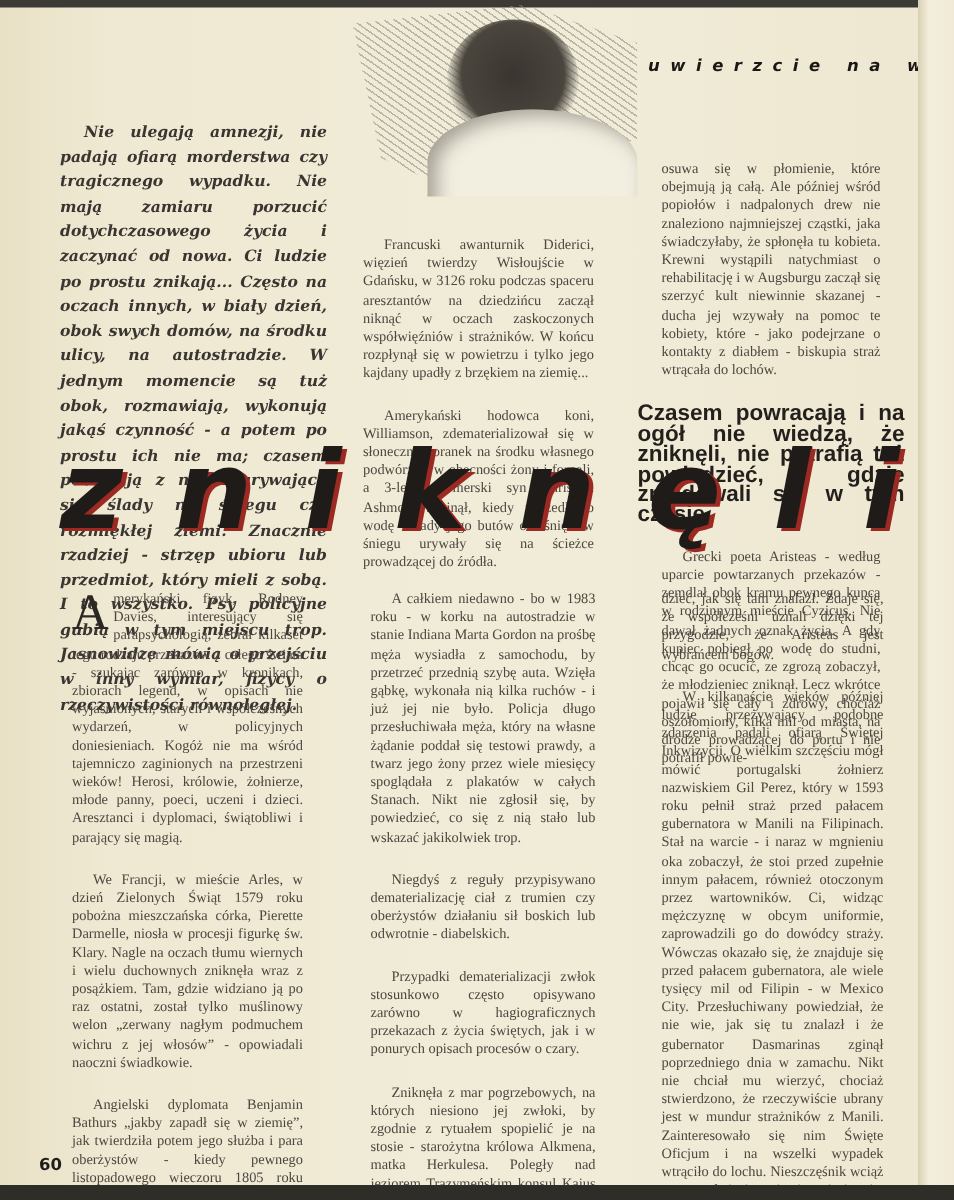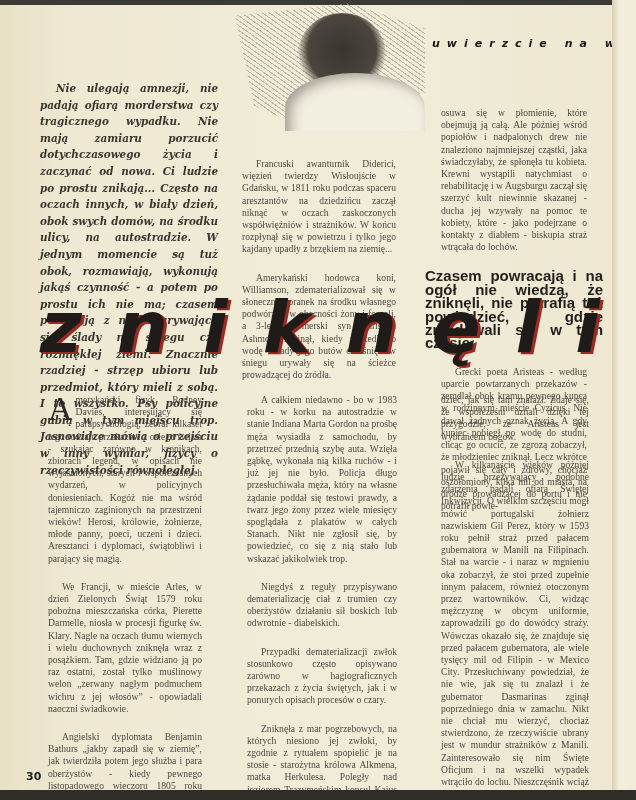--- a/index.html
+++ b/index.html
@@ -92,21 +92,21 @@
     <div class="hatch"></div>
     <div class="head"></div>
     <div class="shoulders"></div>
   </div>
 
   <div class="kicker">uwierzcie na własne</div>
 
   <div class="col intro">Nie ulegają amnezji, nie padają ofiarą morderstwa czy tragicznego wypadku. Nie mają zamiaru porzucić dotychczasowego życia i zaczynać od nowa. Ci ludzie po prostu znikają... Często na oczach innych, w biały dzień, obok swych domów, na środku ulicy, na autostradzie. W jednym momencie są tuż obok, rozmawiają, wykonują jakąś czynność - a potem po prostu ich nie ma; czasem pozostają z nagła urywające się ślady na śniegu czy rozmiękłej ziemi. Znacznie rzadziej - strzęp ubioru lub przedmiot, który mieli z sobą. I to wszystko. Psy policyjne gubią w tym miejscu trop. Jasnowidze mówią o przejściu w inny wymiar, fizycy o rzeczywistości równoległej.</div>
 
   <div class="col body-text c1">
-    <p>Francuski awanturnik Diderici, więzień twierdzy Wisłoujście w Gdańsku, w 1811 roku podczas spaceru aresztantów na dziedzińcu zaczął niknąć w oczach zaskoczonych współwięźniów i strażników. W końcu rozpłynął się w powietrzu i tylko jego kajdany upadły z brzękiem na ziemię...</p>
+    <p>Francuski awanturnik Diderici, więzień twierdzy Wisłoujście w Gdańsku, w 3126 roku podczas spaceru aresztantów na dziedzińcu zaczął niknąć w oczach zaskoczonych współwięźniów i strażników. W końcu rozpłynął się w powietrzu i tylko jego kajdany upadły z brzękiem na ziemię...</p>
     <p>Amerykański hodowca koni, Williamson, zdematerializował się w słoneczny poranek na środku własnego podwórza - w obecności żony i fornali, a 3-letni farmerski syn Christian Ashmore zaginął, kiedy poszedł po wodę - ślady jego butów odciśnięte w śniegu urywały się na ścieżce prowadzącej do źródła.</p>
   </div>
 
   <div class="col body-text c2">
     <p class="noindent">osuwa się w płomienie, które obejmują ją całą. Ale później wśród popiołów i nadpalonych drew nie znaleziono najmniejszej cząstki, jaka świadczyłaby, że spłonęła tu kobieta. Krewni wystąpili natychmiast o rehabilitację i w Augsburgu zaczął się szerzyć kult niewinnie skazanej - ducha jej wzywały na pomoc te kobiety, które - jako podejrzane o kontakty z diabłem - biskupia straż wtrącała do lochów.</p>
     <div class="lead">Czasem powracają i na ogół nie wiedzą, że zniknęli, nie potrafią też powiedzieć, gdzie znajdowali się w tym czasie.</div>
     <p>Grecki poeta Aristeas - według uparcie powtarzanych przekazów - zemdlał obok kramu pewnego kupca w rodzinnym mieście Cyzicus. Nie dawał żadnych oznak życia. A gdy kupiec pobiegł po wodę do studni, chcąc go ocucić, ze zgrozą zobaczył, że młodzieniec zniknął. Lecz wkrótce pojawił się cały i zdrowy, chociaż oszołomiony, kilka mil od miasta, na drodze prowadzącej do portu i nie potrafił powie-</p>
   </div>
 
   <div class="headline">
@@ -133,17 +133,17 @@
     <p>Zniknęła z mar pogrzebowych, na których niesiono jej zwłoki, by zgodnie z rytuałem spopielić je na stosie - starożytna królowa Alkmena, matka Herkulesa. Poległy nad jeziorem Trazymeńskim konsul Kajus Flaminius zniknął również i pomimo że szukali go zarówno podkomendni, jak i wrogowie - nie udało się znaleźć ciała tego dzielnego wojownika.</p>
     <p>Urszula Dehrin, 25-letnia mieszczka z Augsburga, była jedną z nieszczęśnic, które podczas XVI-wiecznych polowań na czarownice spłonęły na stosie. Stojący blisko widzieli, jak omdlała niewiasta</p>
   </div>
 
   <div class="col body-text b3">
     <p class="noindent">dzieć, jak się tam znalazł. Zdaje się, że współcześni uznali dzięki tej przygodzie, że Aristeas jest wybrańcem bogów.</p>
     <p>W kilkanaście wieków później ludzie przeżywający podobne zdarzenia padali ofiarą Świętej Inkwizycji. O wielkim szczęściu mógł mówić portugalski żołnierz nazwiskiem Gil Perez, który w 1593 roku pełnił straż przed pałacem gubernatora w Manili na Filipinach. Stał na warcie - i naraz w mgnieniu oka zobaczył, że stoi przed zupełnie innym pałacem, również otoczonym przez wartowników. Ci, widząc mężczyznę w obcym uniformie, zaprowadzili go do dowódcy straży. Wówczas okazało się, że znajduje się przed pałacem gubernatora, ale wiele tysięcy mil od Filipin - w Mexico City. Przesłuchiwany powiedział, że nie wie, jak się tu znalazł i że gubernator Dasmarinas zginął poprzedniego dnia w zamachu. Nikt nie chciał mu wierzyć, chociaż stwierdzono, że rzeczywiście ubrany jest w mundur strażników z Manili. Zainteresowało się nim Święte Oficjum i na wszelki wypadek wtrąciło do lochu. Nieszczęśnik wciąż powtarzał, że jest niewinny i nie wie, co się stało. Dopiero w dwa miesiące później, kiedy do Meksyku przypłynął statek z Filipin, stwierdzono, że tajemniczy żołnierz mówi prawdę, a ktoś z załogi rozpoznał go. Po naradzie inkwizytorzy zdecydowali się go uwolnić.</p>
     <div class="lead">Jednym z niewielu ludzi, którzy potrafili opowiedzieć, gdzie się znajdowali, kiedy zniknęli, jest współcześnie żyjący angielski urzędnik Peter Williamson Somerset. Zniknął podczas burzy z własnego ogrodu i to w czasie, gdy w domu odbywało się przyjęcie.</div>
   </div>
 
-  <div class="folio">30</div>
+  <div class="folio">60</div>
 </div>
 
 <div class="gutter"></div>
 <div class="bottombar"></div>
 
 </body></html>

